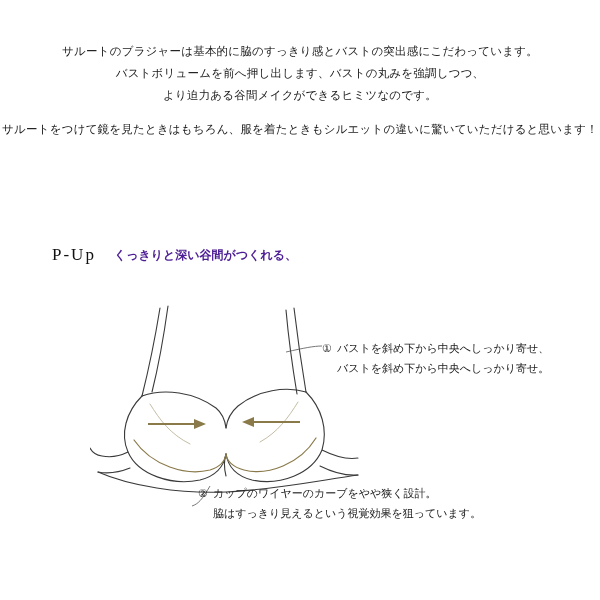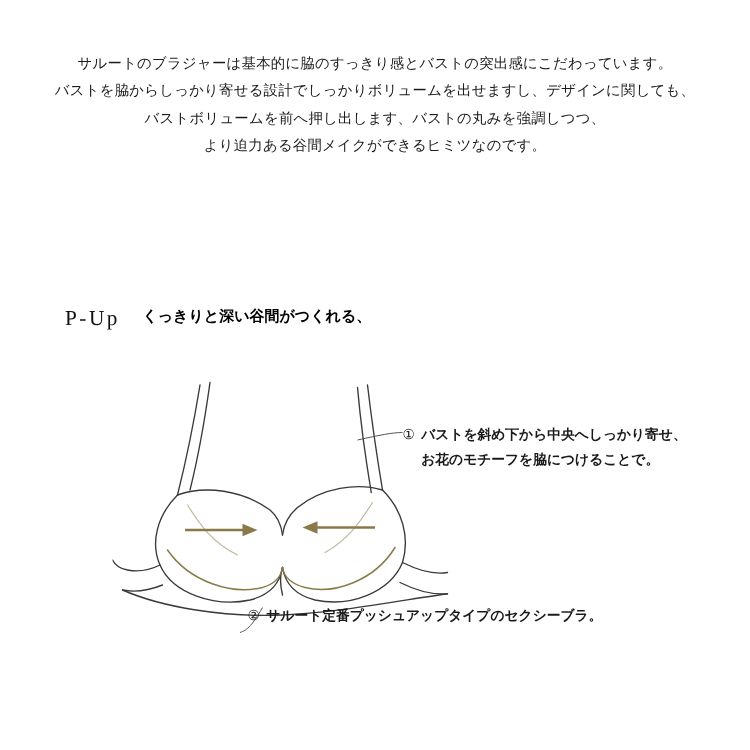--- a/index.html
+++ b/index.html
@@ -39,35 +39,35 @@
     height: 12px;
   }
 
   
   .heading {
     position: absolute;
     left: 52px;
     top: 243px;
     width: 520px;
     display: flex;
-    align-items: flex-start;
+    align-items: flex-end;
   }
   .heading .pname {
     font-family: "Liberation Serif", serif;
     font-size: 17px;
     letter-spacing: 2px;
     color: #111;
     margin-right: 18px;
     white-space: nowrap;
     padding-top: 2px;
   }
   .heading .sub {
     font-size: 12px;
     font-weight: bold;
-    color: #000000;
+    color: #4c1d95;
     line-height: 20px;
   }
   .heading .sub span {
     display: block;
     white-space: nowrap;
   }
 
   
   .illus {
     position: absolute;
@@ -102,34 +102,33 @@
   }
   .ann-row .circle-num {
     width: 15px;
     flex: 0 0 15px;
     font-size: 11px;
     line-height: 20px;
   }
   .ann-row .txt span {
     display: block;
     white-space: nowrap;
-    font-weight: bold;
   }
 </style>
 </head>
 <body>
 
 <div id="page">
 
   <div class="intro">
     <span class="line">サルートのブラジャーは基本的に脇のすっきり感とバストの突出感にこだわっています。</span>
-    <span class="line">バストを脇からしっかり寄せる設計でしっかりボリュームを出せますし、デザインに関しても、</span>
     <span class="line">バストボリュームを前へ押し出します、バストの丸みを強調しつつ、</span>
     <span class="line">より迫力ある谷間メイクができるヒミツなのです。</span>
     <span class="gap"></span>
+    <span class="line">サルートをつけて鏡を見たときはもちろん、服を着たときもシルエットの違いに驚いていただけると思います！</span>
   </div>
 
   <div class="heading">
     <div class="pname">P-Up</div>
     <div class="sub">
       <span>くっきりと深い谷間がつくれる、</span>
     </div>
   </div>
 
   <div class="illus">
@@ -181,27 +180,28 @@
         <path d="M120,186 C112,200 108,204 102,206"></path>
       </g>
     </svg>
   </div>
 
   <div class="ann ann-1">
     <div class="ann-row">
       <div class="circle-num">①</div>
       <div class="txt">
         <span>バストを斜め下から中央へしっかり寄せ、</span>
-        <span>お花のモチーフを脇につけることで。</span>
+        <span>バストを斜め下から中央へしっかり寄せ。</span>
       </div>
     </div>
   </div>
 
   <div class="ann ann-2">
     <div class="ann-row">
       <div class="circle-num">②</div>
       <div class="txt">
-        <span>サルート定番プッシュアップタイプのセクシーブラ。</span>
+        <span>カップのワイヤーのカーブをやや狭く設計。</span>
+        <span>脇はすっきり見えるという視覚効果を狙っています。</span>
       </div>
     </div>
   </div>
 
 </div>
 
 </body></html>

